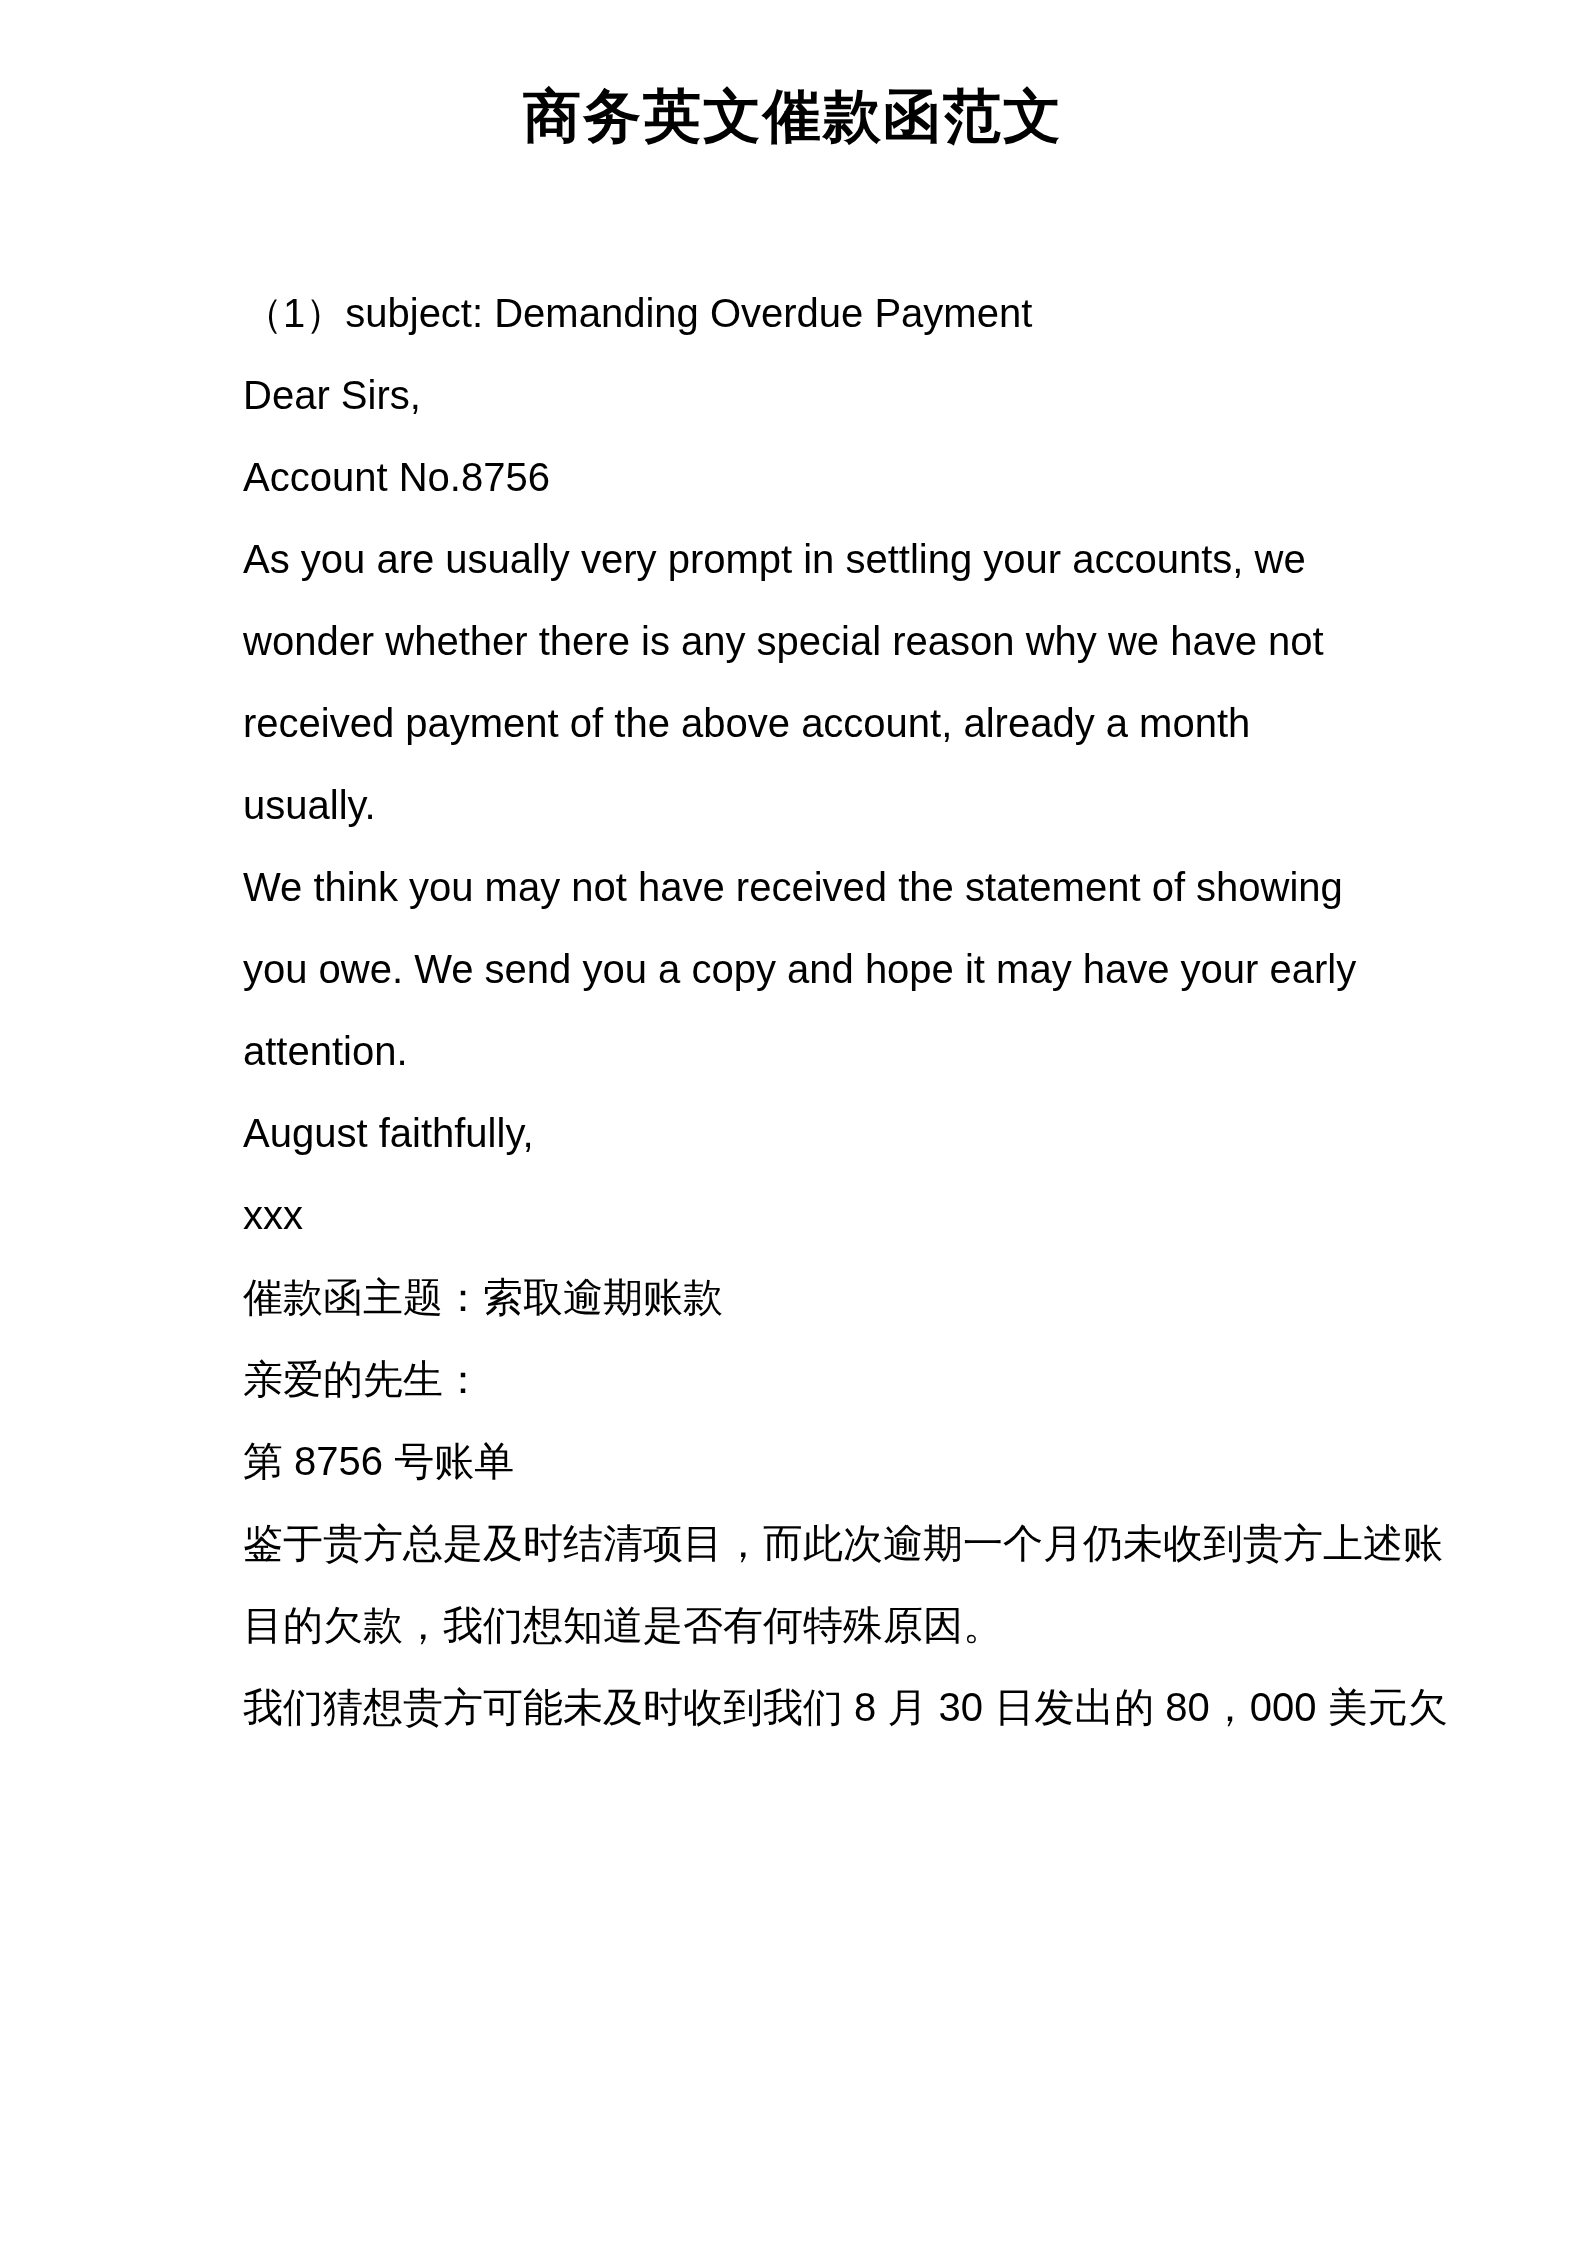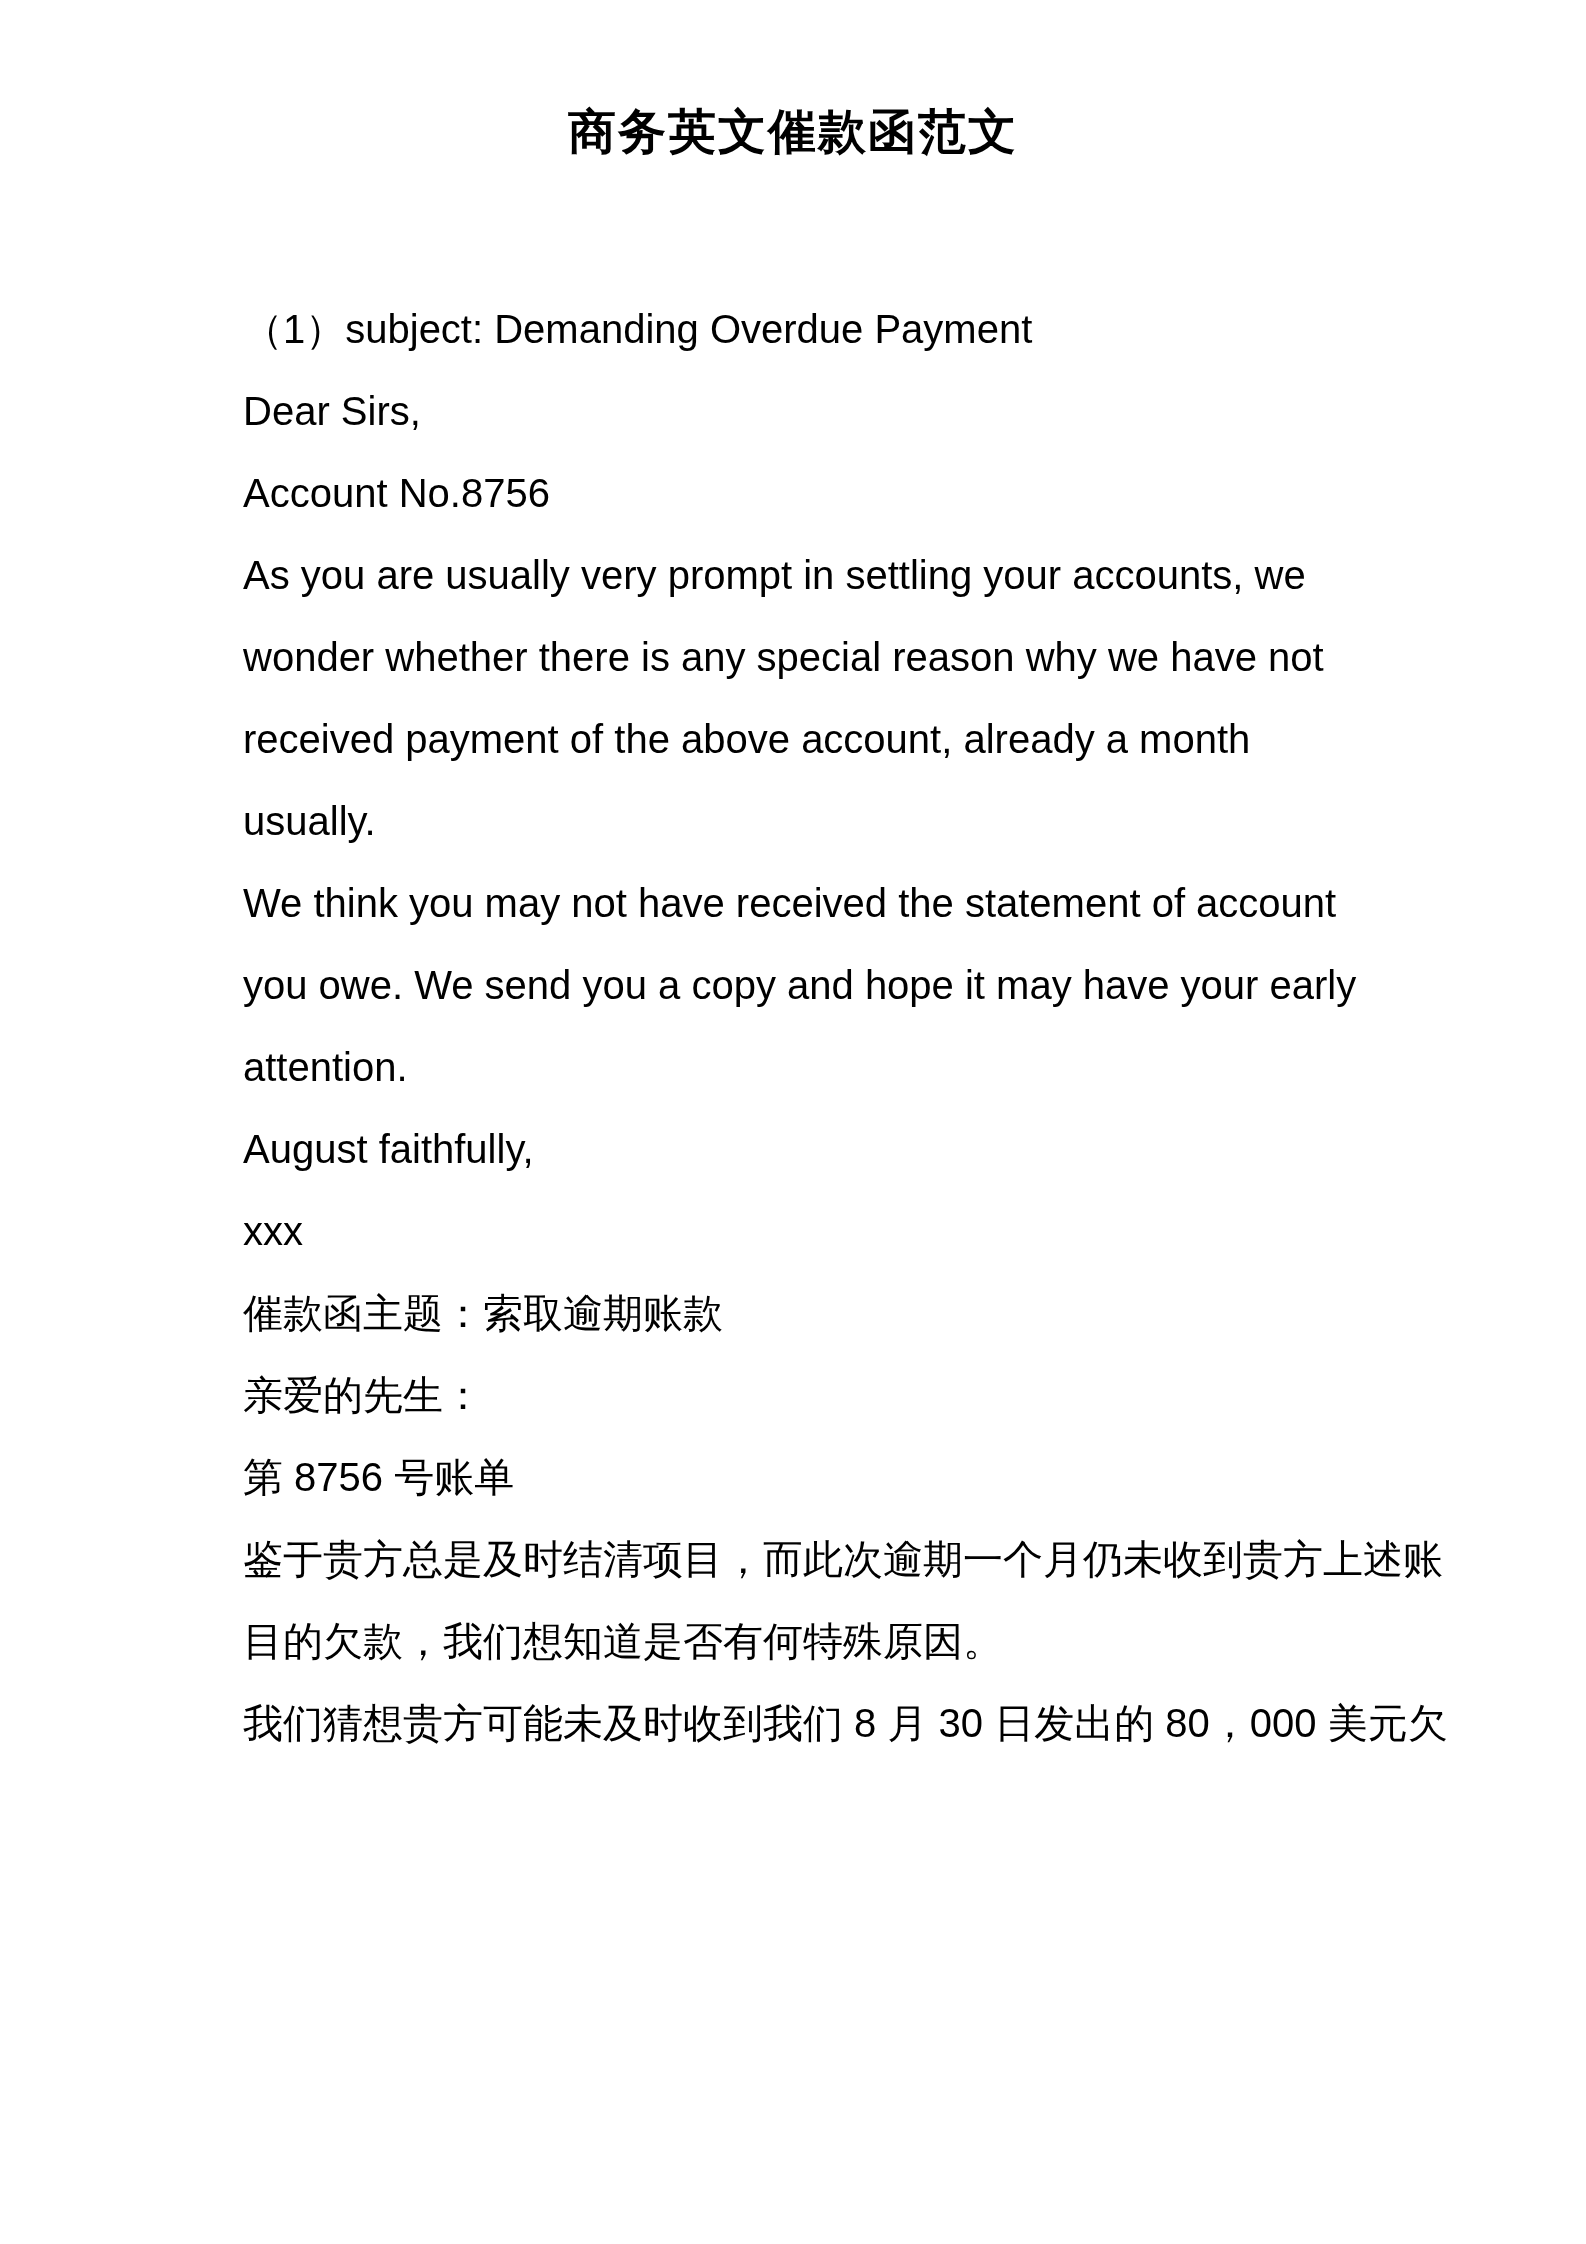--- a/index.html
+++ b/index.html
@@ -11,23 +11,23 @@
     position: relative;
     width: 1586px;
     height: 2244px;
     background: #ffffff;
     color: #000000;
     font-family: "Liberation Sans", "DejaVu Sans", sans-serif;
     overflow: hidden;
     box-sizing: border-box;
   }
   .doc-title {
-    margin: 16px;
+    margin: 0;
     padding-top: 84px;
-    font-size: 48px;
+    font-size: 58px;
     line-height: 64px;
     font-weight: 700;
     text-align: center;
     letter-spacing: 2px;
     color: #000000;
   }
   .doc-body {
     margin-top: 124px;
     margin-left: 243px;
   }
@@ -46,21 +46,21 @@
 <div class="page">
   <h1 class="doc-title">商务英文催款函范文</h1>
   <div class="doc-body">
       <div class="line">（1）subject: Demanding Overdue Payment</div>
       <div class="line">Dear Sirs,</div>
       <div class="line">Account No.8756</div>
       <div class="line">As you are usually very prompt in settling your accounts, we</div>
       <div class="line">wonder whether there is any special reason why we have not</div>
       <div class="line">received payment of the above account, already a month</div>
       <div class="line">usually.</div>
-      <div class="line">We think you may not have received the statement of account</div>
+      <div class="line">We think you may not have received the statement of showing</div>
       <div class="line">you owe. We send you a copy and hope it may have your early</div>
       <div class="line">attention.</div>
       <div class="line">August faithfully,</div>
       <div class="line">xxx</div>
       <div class="line">催款函主题：索取逾期账款</div>
       <div class="line">亲爱的先生：</div>
       <div class="line">第 8756 号账单</div>
       <div class="line">鉴于贵方总是及时结清项目，而此次逾期一个月仍未收到贵方上述账</div>
       <div class="line">目的欠款，我们想知道是否有何特殊原因。</div>
       <div class="line">我们猜想贵方可能未及时收到我们 8 月 30 日发出的 80，000 美元欠</div>

